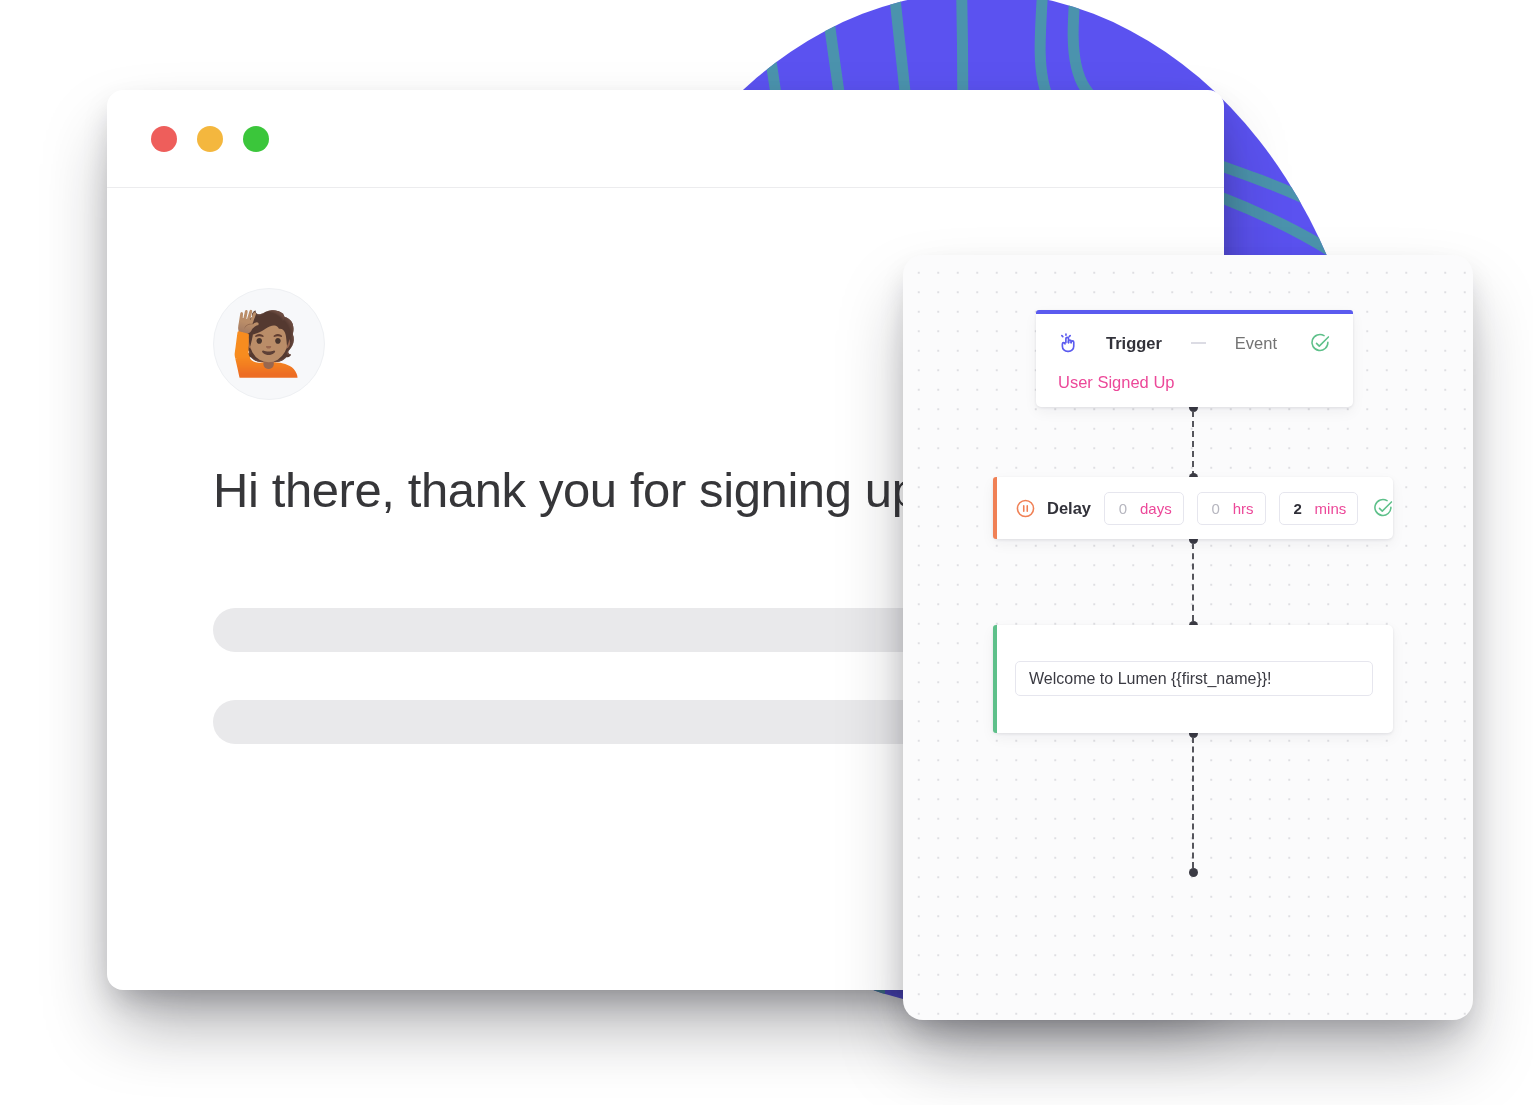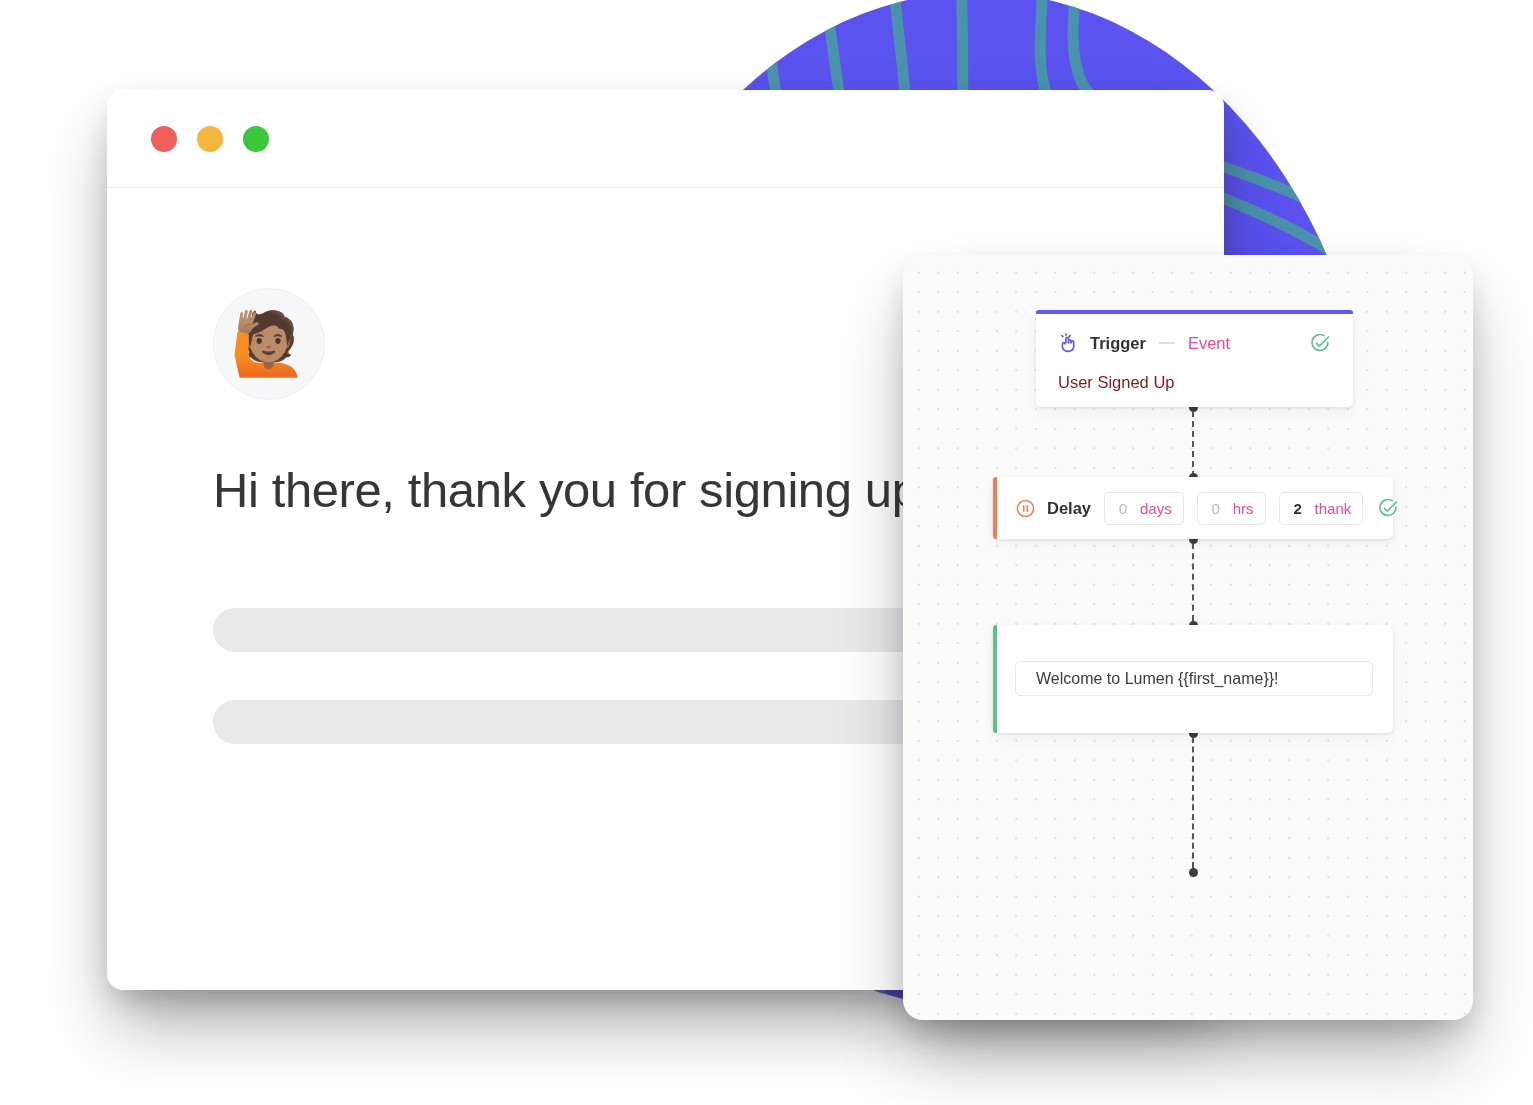--- a/index.html
+++ b/index.html
@@ -172,41 +172,41 @@
     left: 0; top: 0; bottom: 0;
     width: 4px;
     border-radius: 3px 0 0 3px;
   }
 
   
   #trigger-card {
     left: 133px; top: 55px; width: 317px; height: 97px;
     padding: 22px 22px 0 22px;
   }
-  .row { display: flex; align-items: center; }
+  .row { display: flex; align-items: center; gap: 16px; }
   .card-title {
     font-size: 16.5px;
     font-weight: bold;
     color: #32323a;
     margin-left: 11px;
   }
   .title-dash {
     width: 16px;
     height: 2px;
     background: #dcdce4;
     margin: 0 13px;
   }
   .card-subtitle {
     font-size: 16.5px;
-    color: #ec4899;
+    color: #737373;
   }
   .card-value {
     margin-top: 19px;
     font-size: 16.5px;
-    color: #7f1d1d;
+    color: #ec4899;
   }
   .card-value.muted { color: #9a9aa3; }
   .spacer { flex: 1 1 auto; }
 
   
   #delay-card {
     left: 90px; top: 222px; width: 400px; height: 62px;
     display: flex; align-items: center;
     padding-left: 22px;
   }
@@ -242,21 +242,21 @@
     left: 90px; top: 370px; width: 400px; height: 108px;
     padding: 19px 20px 0 22px;
   }
   .email-input {
     margin-top: 17px;
     height: 35px;
     border: 1px solid #e6e6ee;
     border-radius: 5px;
     display: flex;
     align-items: center;
-    padding: 0 20px;
+    padding: 0 13px;
     font-size: 16px;
     color: #3a3a42;
     background: #fff;
     box-sizing: border-box;
   }
   .chev-btn {
     width: 26px; height: 26px;
     border-radius: 50%;
     background: #f0f0f5;
     display: flex; align-items: center; justify-content: center;
@@ -376,21 +376,21 @@
         <span class="num-field">
           <span class="num">0</span>
           <span class="unit">days</span>
         </span>
         <span class="num-field">
           <span class="num">0</span>
           <span class="unit">hrs</span>
         </span>
         <span class="num-field">
           <span class="num filled">2</span>
-          <span class="unit">thank</span>
+          <span class="unit">mins</span>
         </span>
 
         <span class="icon" style="margin-left:14px;">
           <svg width="22" height="22" viewBox="0 0 24 24" fill="none" stroke="#5ec08a" stroke-width="1.7" stroke-linecap="round" stroke-linejoin="round" aria-hidden="true">
             <path d="M21.2 5.4 11.2 15.4 8.2 12.4"></path>
             <path d="M20.6 11.2A8.7 8.7 0 1 1 16.4 4"></path>
           </svg>
         </span>
       </div>
 

